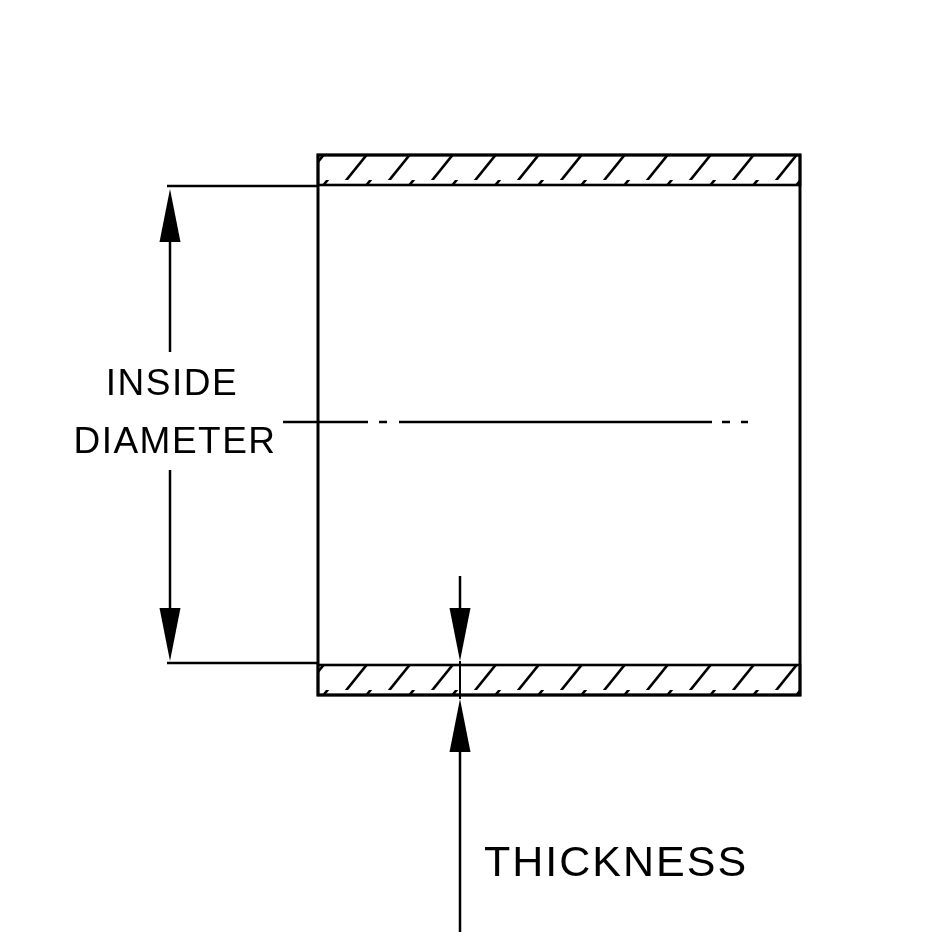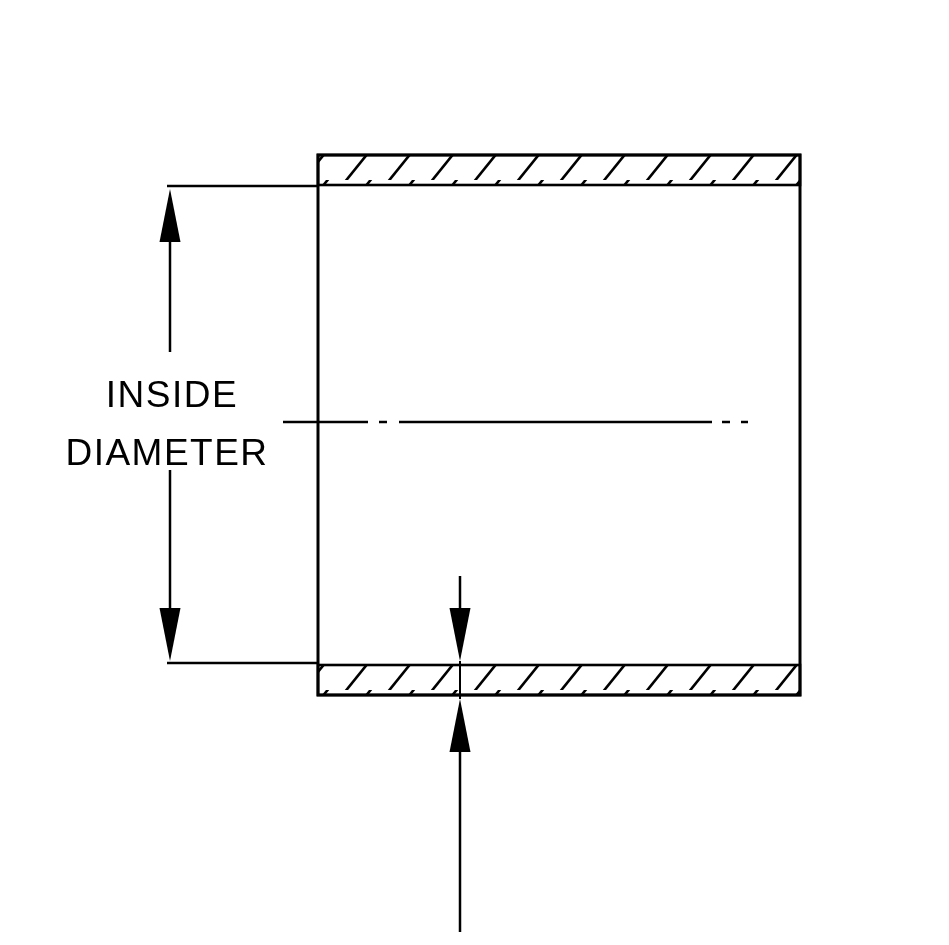--- a/index.html
+++ b/index.html
@@ -19,21 +19,20 @@
   .diagram-svg {
     position: absolute;
     top: 0;
     left: 0;
   }
   .label {
     position: absolute;
     color: #000000;
     white-space: nowrap;
     line-height: 1;
-    margin-top: 12px;
   }
   .dim-label {
     font-size: 37px;
     letter-spacing: 1.5px;
     text-align: center;
     width: 250px;
   }
   .callout-label {
     font-size: 43px;
     letter-spacing: 2px;
@@ -71,16 +70,17 @@
     <line x1="460" y1="576" x2="460" y2="614" stroke="currentColor" stroke-width="2.5"></line>
     <polygon points="460,661 449.5,608 470.5,608" fill="currentColor"></polygon>
 
     <line x1="460" y1="661" x2="460" y2="699" stroke="currentColor" stroke-width="2"></line>
 
     <polygon points="460,699 449.5,752 470.5,752" fill="currentColor"></polygon>
     <line x1="460" y1="750" x2="460" y2="932" stroke="currentColor" stroke-width="2.5"></line>
   </svg>
 
   <div class="label dim-label" style="left:47px; top:364px;">INSIDE</div>
-  <div class="label dim-label" style="left:42px; top:422px;">DIAMETER</div>
+  <div class="label dim-label" style="left:50px; top:422px;">DIAMETER</div>
 
+  <div class="label callout-label" style="left:484px; top:840px;">THICKNESS</div>
 
 </div>
 
 </body></html>

